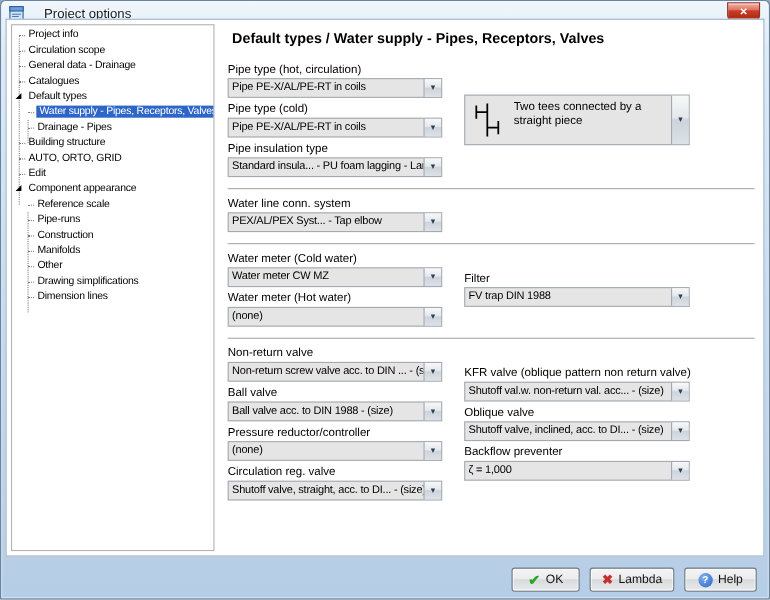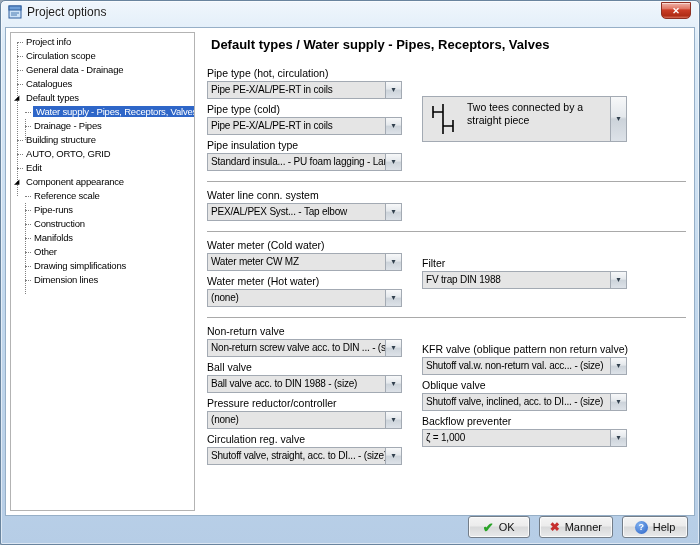--- a/index.html
+++ b/index.html
@@ -1,29 +1,29 @@
 <!DOCTYPE html>
 <html><head>
 <meta charset="utf-8">
 <style>
   html,body{margin:0;padding:0;background:#9aa7b5;font-family:"Liberation Sans",sans-serif;}
   .window{position:relative;width:700px;height:545px;box-sizing:border-box;
     background:linear-gradient(180deg,#f0f6fc 0%,#dcebf8 8%,#c3d9ee 55%,#b6cde6 100%);
     border:1px solid #69849e;border-radius:5px 5px 2px 2px;
     box-shadow:inset 0 0 0 1px rgba(255,255,255,.55);overflow:hidden;}
   
-  .titlebar{height:21px;display:flex;align-items:center;padding-left:7px;gap:5px;
+  .titlebar{height:21px;display:flex;align-items:center;padding-left:7px;gap:18px;
     font-size:12px;color:#1c1c1c;text-shadow:0 0 3px #fff;}
   .close-btn{position:absolute;top:1px;right:8px;width:30px;height:17px;box-sizing:border-box;
     border:1px solid #8e2f22;border-radius:0 0 5px 5px;color:#fff;font-size:9px;font-weight:bold;
     display:flex;align-items:center;justify-content:center;
     background:linear-gradient(180deg,#f0b3a8 0%,#de7260 40%,#cc3d27 45%,#b02c15 85%,#d8705c 100%);
     box-shadow:inset 0 1px 0 rgba(255,255,255,.5);cursor:default;}
   
-  .client{position:absolute;top:26px;left:4px;width:690px;height:489px;box-sizing:border-box;
+  .client{position:absolute;top:16px;left:4px;width:690px;height:489px;box-sizing:border-box;
     background:#fff;border:1px solid #96afc7;display:flex;}
   
   .tree{width:185px;margin:4px;border:1px solid #b3b3b3;box-sizing:border-box;background:#fff;
     position:relative;padding-top:2px;overflow:hidden;font-size:9.5px;letter-spacing:-0.2px;}
   .ti{position:relative;height:14px;line-height:14px;white-space:nowrap;cursor:default;}
   .l0{padding-left:14px;}
   .l1{padding-left:22px;}
   .ti::before{content:"";position:absolute;top:7px;width:6px;border-top:1px dotted #7f7f7f;}
   .l0::before{left:6px;}
   .l1::before{left:14px;}
@@ -296,21 +296,21 @@
     </div>
   </div>
 
   <div class="footer">
     <button class="btn btn-ok">
       <span class="ic ic-ok">✔</span>
       <span>OK</span>
     </button>
     <button class="btn btn-cancel">
       <span class="ic ic-cancel">✖</span>
-      <span>Manner</span>
+      <span>Lambda</span>
     </button>
     <button class="btn btn-help">
       <span class="ic ic-help">?</span>
       <span>Help</span>
     </button>
   </div>
 
 </div>
 
 </body></html>

